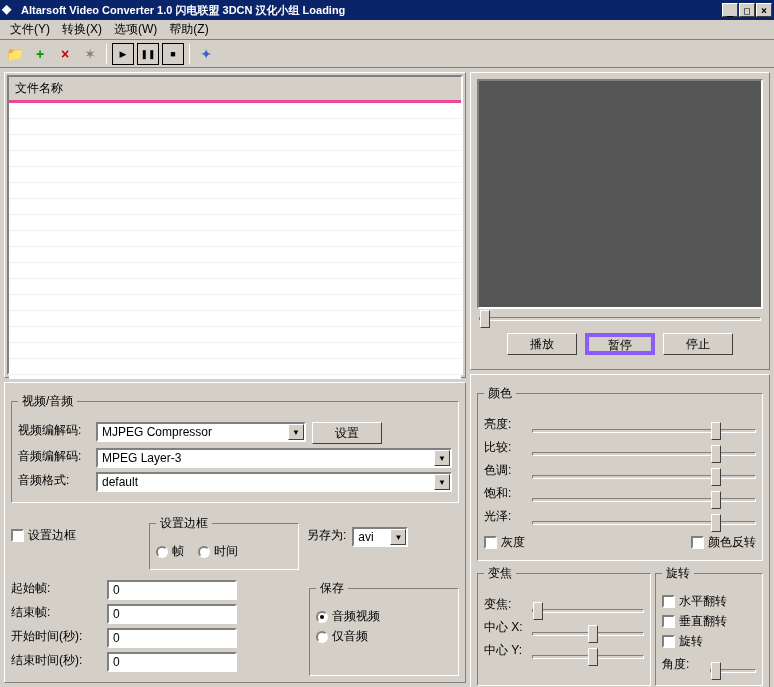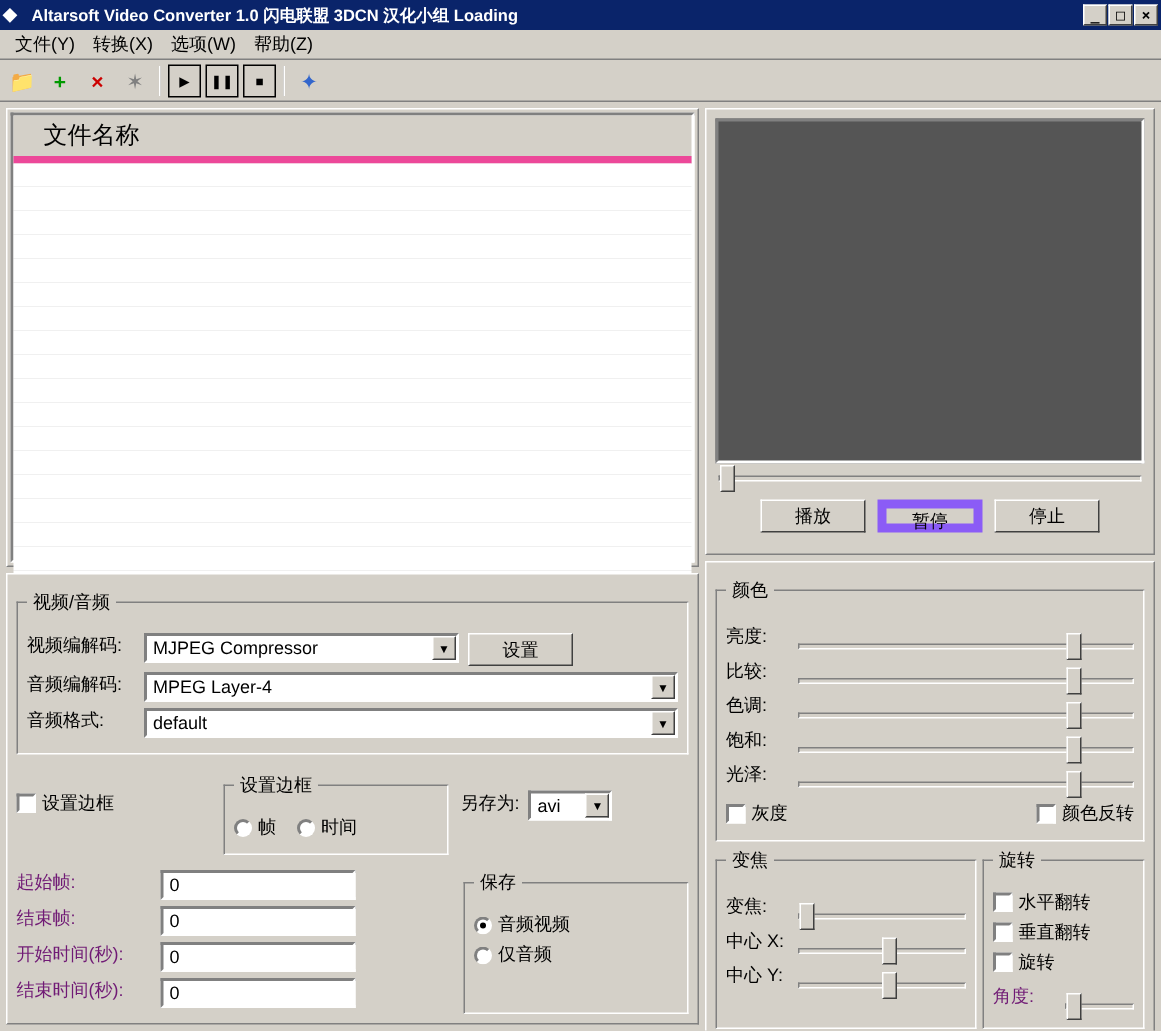--- a/index.html
+++ b/index.html
@@ -12,21 +12,21 @@
 .menubar { background: #d4d0c8; height: 20px; display: flex; align-items: center; padding: 0 4px; border-bottom: 1px solid #808080; text-align: right; }
 .menu-item { padding: 2px 6px; cursor: pointer; }
 .toolbar { background: #d4d0c8; height: 28px; display: flex; align-items: center; padding: 2px 4px; border-bottom: 1px solid #808080; gap: 3px; }
 .tool-btn { width: 22px; height: 22px; border: 1px solid transparent; display: flex; align-items: center; justify-content: center; cursor: pointer; font-size: 14px; }
 .tool-sep { width: 1px; height: 20px; background: #808080; border-right: 1px solid #fff; margin: 0 2px; }
 .content { display: flex; padding: 4px; gap: 4px; height: calc(100% - 68px); }
 .left-col { width: 462px; display: flex; flex-direction: column; gap: 4px; }
 .right-col { flex: 1; display: flex; flex-direction: column; gap: 4px; }
 .panel { background: #d4d0c8; border: 1px solid; border-color: #fff #808080 #808080 #fff; padding: 6px; }
 .listview { background: #fff; border: 2px solid; border-color: #808080 #fff #fff #808080; height: 300px; }
-.listview-header { background: #d4d0c8; border-bottom: 5px solid #ec4899; padding: 3px 20px; font-size: 16px; }
+.listview-header { background: #d4d0c8; border-bottom: 3px solid #ec4899; padding: 3px 6px; font-size: 12px; }
 .listview-body { height: calc(100% - 20px); background: repeating-linear-gradient(#fff, #fff 15px, #f0f0f0 15px, #f0f0f0 16px); }
 fieldset { border: 1px solid; border-color: #808080 #fff #fff #808080; padding: 8px 6px 6px 6px; margin-top: 4px; }
 fieldset > legend { padding: 0 4px; font-size: 12px; }
 .form-row { display: flex; margin: 4px 0; gap: 6px; }
 .form-label { width: 72px; font-size: 12px; }
 .combo { flex: 1; height: 20px; background: #fff; border: 2px solid; border-color: #808080 #fff #fff #808080; display: flex; align-items: center; padding: 0 4px; position: relative; font-size: 12px; }
 .combo-btn { position: absolute; right: 0; top: 0; width: 16px; height: 100%; background: #d4d0c8; border: 1px solid; border-color: #fff #404040 #404040 #fff; display: flex; align-items: center; justify-content: center; font-size: 8px; }
 .btn { height: 22px; padding: 0 14px; background: #d4d0c8; border: 1px solid; border-color: #fff #404040 #404040 #fff; cursor: pointer; font-size: 12px; font-family: inherit; }
 .checkbox-row { display: flex; align-items: center; gap: 4px; margin: 3px 0; font-size: 12px; }
 .checkbox { width: 13px; height: 13px; background: #fff; border: 2px solid; border-color: #808080 #fff #fff #808080; display: inline-block; }
@@ -34,21 +34,21 @@
 .radio.checked::after { content: ""; width: 4px; height: 4px; border-radius: 50%; background: #000; }
 .text-input { background: #fff; border: 2px solid; border-color: #808080 #fff #fff #808080; height: 20px; padding: 0 4px; font-size: 12px; font-family: inherit; }
 .preview { background: #555; border: 2px solid; border-color: #808080 #fff #fff #808080; height: 230px; margin-bottom: 4px; }
 .slider-track { height: 4px; background: #d4d0c8; border: 1px solid; border-color: #808080 #fff #fff #808080; position: relative; flex: 1; }
 .slider-thumb { position: absolute; width: 10px; height: 18px; background: #d4d0c8; border: 1px solid; border-color: #fff #404040 #404040 #fff; top: -8px; }
 .playback-row { display: flex; justify-content: center; gap: 8px; margin: 8px 0; }
 .color-row { display: flex; align-items: flex-end; margin: 6px 0; gap: 8px; }
 .color-label { width: 40px; font-size: 12px; }
 .bottom-grid { display: flex; gap: 4px; }
 .two-col { display: flex; gap: 8px; }
-.disabled { color: #701a75; }
+.disabled { color: #000000; }
 </style>
 </head>
 <body>
 
 <div class="titlebar">
   <span class="titlebar-icon">◆</span>
   <span class="titlebar-text">Altarsoft Video Converter 1.0 闪电联盟 3DCN 汉化小组 Loading</span>
   <div class="titlebar-buttons">
     <div class="titlebar-btn">_</div>
     <div class="titlebar-btn">□</div>
@@ -92,21 +92,21 @@
           <span class="form-label">视频编解码:</span>
           <div class="combo" style="width:210px;flex:none">
             <span>MJPEG Compressor</span>
             <div class="combo-btn">▼</div>
           </div>
           <button class="btn" style="width:70px">设置</button>
         </div>
         <div class="form-row">
           <span class="form-label">音频编解码:</span>
           <div class="combo">
-            <span>MPEG Layer-4</span>
+            <span>MPEG Layer-3</span>
             <div class="combo-btn">▼</div>
           </div>
         </div>
         <div class="form-row">
           <span class="form-label">音频格式:</span>
           <div class="combo">
             <span>default</span>
             <div class="combo-btn">▼</div>
           </div>
         </div>
@@ -176,21 +176,21 @@
   <div class="right-col">
     <div class="panel" style="height:312px">
       <div class="preview"></div>
       <div style="display:flex;align-items:center;padding:4px 2px">
         <div class="slider-track">
           <div class="slider-thumb" style="left:0"></div>
         </div>
       </div>
       <div class="playback-row">
         <button class="btn" style="width:70px">播放</button>
-        <button class="btn" style="width:70px;border:6px solid #8b5cf6">暂停</button>
+        <button class="btn" style="width:70px;border:4px solid #8b5cf6">暂停</button>
         <button class="btn" style="width:70px">停止</button>
       </div>
     </div>
 
     <div class="panel" style="flex:1">
       <fieldset>
         <legend>颜色</legend>
         <div class="color-row">
             <span class="color-label">亮度:</span>
             <div class="slider-track">

